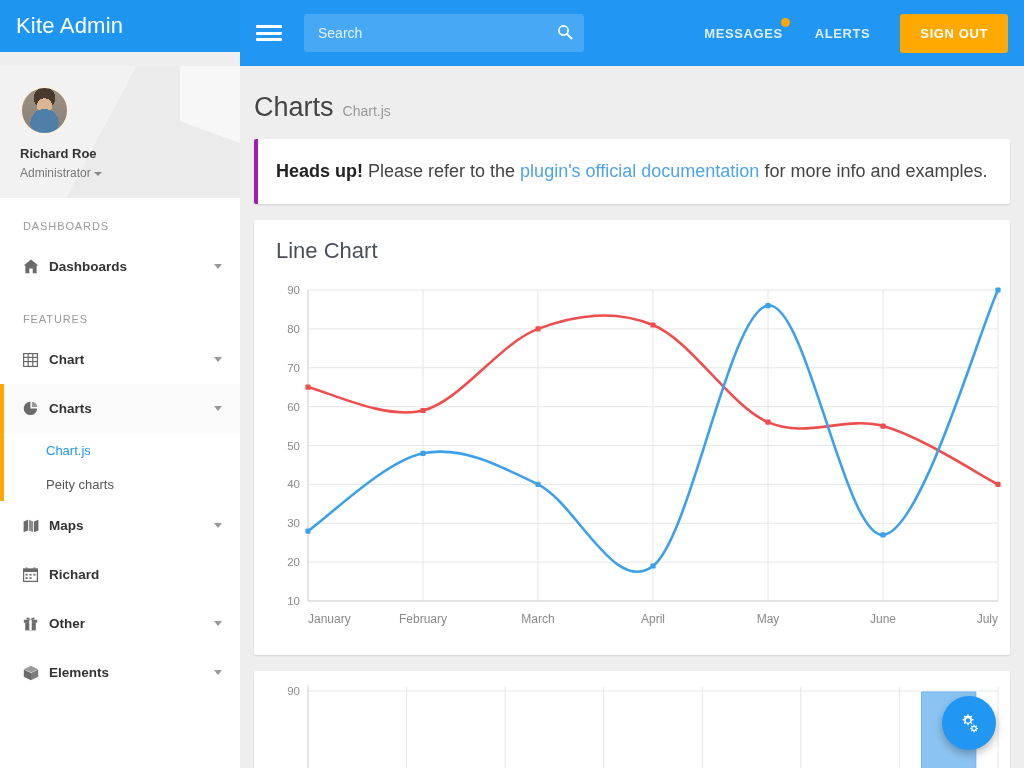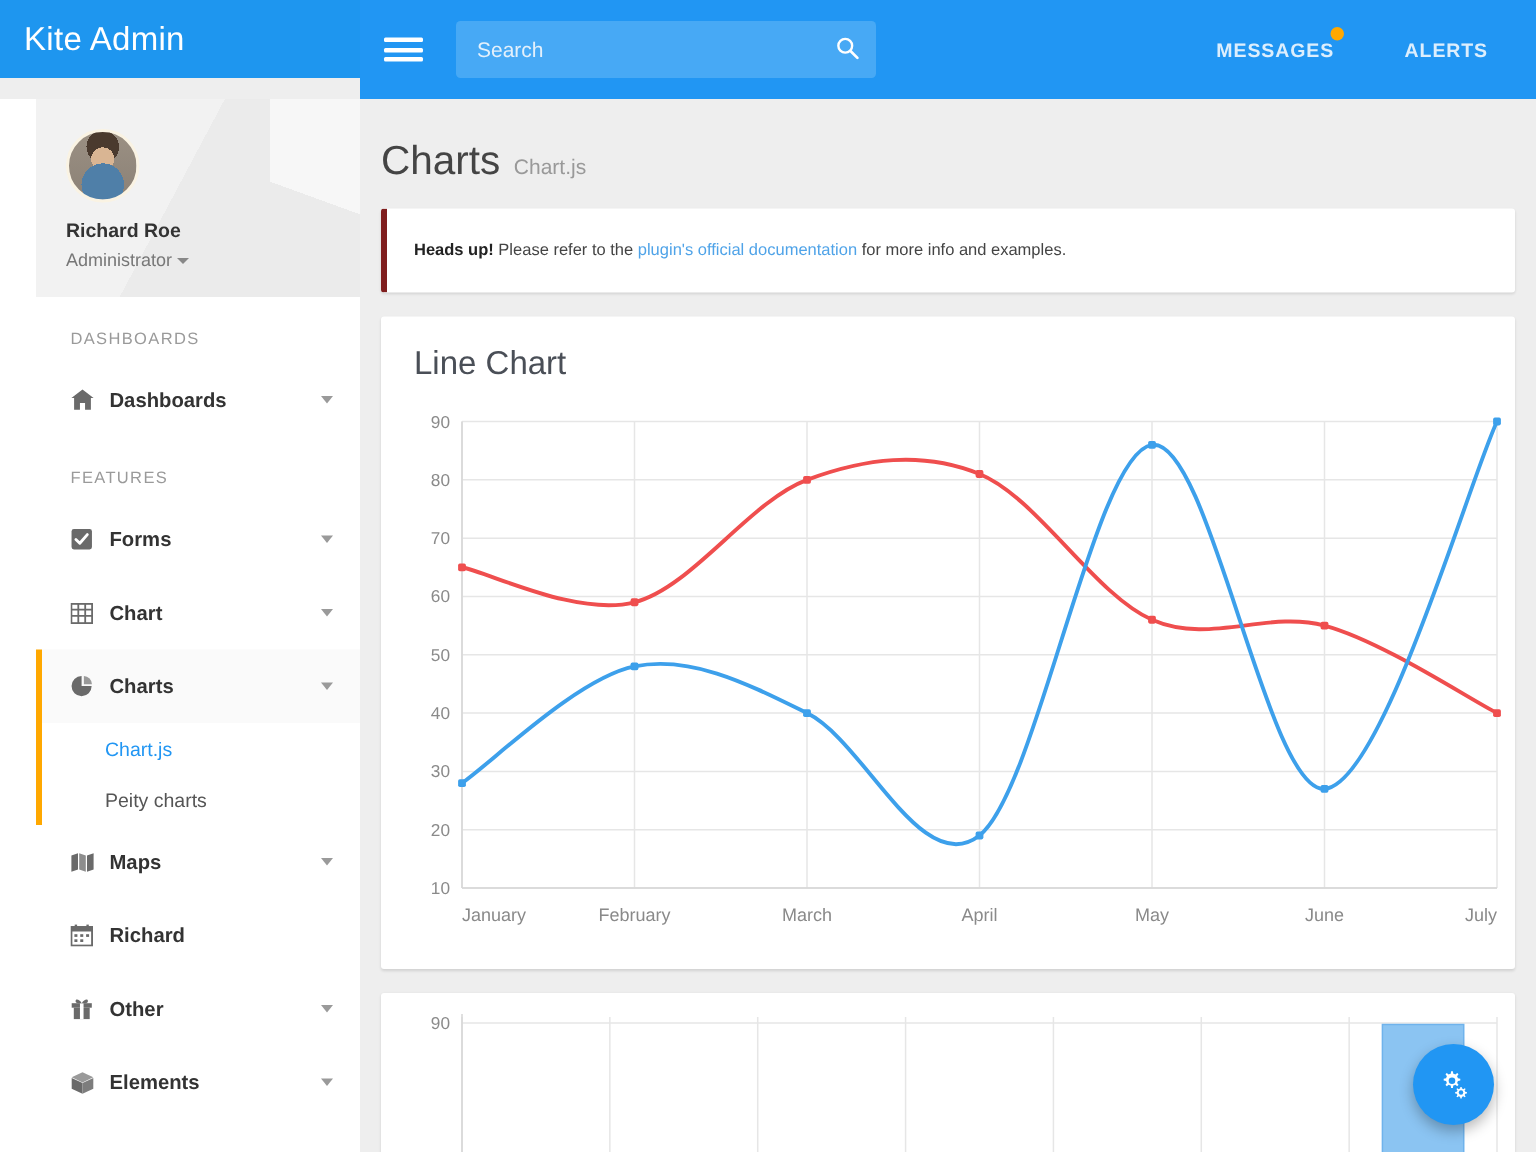--- a/index.html
+++ b/index.html
@@ -56,21 +56,21 @@
     font-family: "Liberation Sans", sans-serif;
   }
   .searchwrap input::placeholder { color: #e3f0fb; }
   .search-icon {
     position: absolute; right: 11px; top: 10px;
     width: 16px; height: 16px;
     pointer-events: none;
   }
   .navright {
     margin-left: auto;
-    display: flex; align-items: center; gap: 15px;
+    display: flex; align-items: center; gap: 0px;
   }
   .navlink {
     color: #dceefd;
     font-size: 13px; font-weight: bold;
     letter-spacing: .6px;
     text-decoration: none;
     padding: 0 16px;
     position: relative;
     cursor: pointer;
   }
@@ -94,21 +94,20 @@
     font-family: "Liberation Sans", sans-serif;
   }
 
   
   .sidebar {
     position: absolute; top: 66px; left: 0;
     width: 240px; height: 702px;
     background: #fff;
     overflow: hidden;
     z-index: 20;
-    padding-left: 24px;
   }
   .userbox {
     height: 132px;
     background: linear-gradient(118deg, #f2f2f2 0%, #f2f2f2 44%, #ebebeb 44%, #ebebeb 100%);
     padding: 20px 0 0 20px;
     position: relative;
   }
   .userbox:after {
     content: "";
     position: absolute; right: 0; top: 0;
@@ -199,23 +198,23 @@
   }
   .pagehead .sub { font-size: 14px; color: #999; }
 
   .card {
     background: #fff;
     margin: 0 14px 16px 14px;
     border-radius: 2px;
     box-shadow: 0 1px 2px rgba(0,0,0,.12);
   }
   .alertcard {
-    border-left: 4px solid #7f1d1d;
+    border-left: 4px solid #a21caf;
     padding: 22px 18px;
-    font-size: 11px; color: #444;
+    font-size: 18px; color: #444;
   }
   .alertcard b { color: #222; }
   .alertcard a { color: #4FA3E8; text-decoration: none; }
 
   .cardtitle {
     font-size: 22px; color: #4a4f57;
     padding: 18px 22px 6px 22px;
   }
   .chartbox { padding: 6px 18px 14px 14px; }
 
@@ -259,20 +258,21 @@
       </svg>
     </div>
     <div class="navright">
       <a class="navlink">
         <span>MESSAGES</span>
         <span class="dot"></span>
       </a>
       <a class="navlink">
         <span>ALERTS</span>
       </a>
+      <button class="signout">SIGN OUT</button>
     </div>
   </div>
 </div>
 
 <div class="sidebar">
 
   <div class="userbox">
     <div class="avatar"></div>
     <div class="uname">Richard Roe</div>
     <div class="urole">
@@ -287,30 +287,20 @@
       <svg width="16" height="15" viewBox="0 0 16 15">
           <path d="M8 0.6 L15.4 6.4 L13.6 6.4 L13.6 14.2 L9.7 14.2 L9.7 9.6 L6.3 9.6 L6.3 14.2 L2.4 14.2 L2.4 6.4 L0.6 6.4 Z" fill="#6a6a6a"></path>
         </svg>
     </span>
     <span class="lbl">Dashboards</span>
     <span class="chev"></span>
   </div>
 
   <div class="navhead">FEATURES</div>
 
-  <div class="navitem">
-    <span class="ico">
-      <svg width="15" height="15" viewBox="0 0 15 15">
-          <rect x="0.7" y="0.7" width="13.6" height="13.6" rx="1.6" fill="#6a6a6a"></rect>
-          <path d="M3.6 7.6 L6.2 10.2 L11.2 4.4" fill="none" stroke="#fff" stroke-width="1.9" stroke-linecap="round" stroke-linejoin="round"></path>
-        </svg>
-    </span>
-    <span class="lbl">Forms</span>
-    <span class="chev"></span>
-  </div>
 
   <div class="navitem">
     <span class="ico">
       <svg width="15" height="14" viewBox="0 0 15 14">
           <rect x="0.6" y="0.6" width="13.8" height="12.8" fill="none" stroke="#6a6a6a" stroke-width="1.2"></rect>
           <line x1="0.6" y1="4.4" x2="14.4" y2="4.4" stroke="#6a6a6a" stroke-width="1.2"></line>
           <line x1="0.6" y1="8.6" x2="14.4" y2="8.6" stroke="#6a6a6a" stroke-width="1.2"></line>
           <line x1="5.2" y1="0.6" x2="5.2" y2="13.4" stroke="#6a6a6a" stroke-width="1.2"></line>
           <line x1="9.8" y1="0.6" x2="9.8" y2="13.4" stroke="#6a6a6a" stroke-width="1.2"></line>
         </svg>

